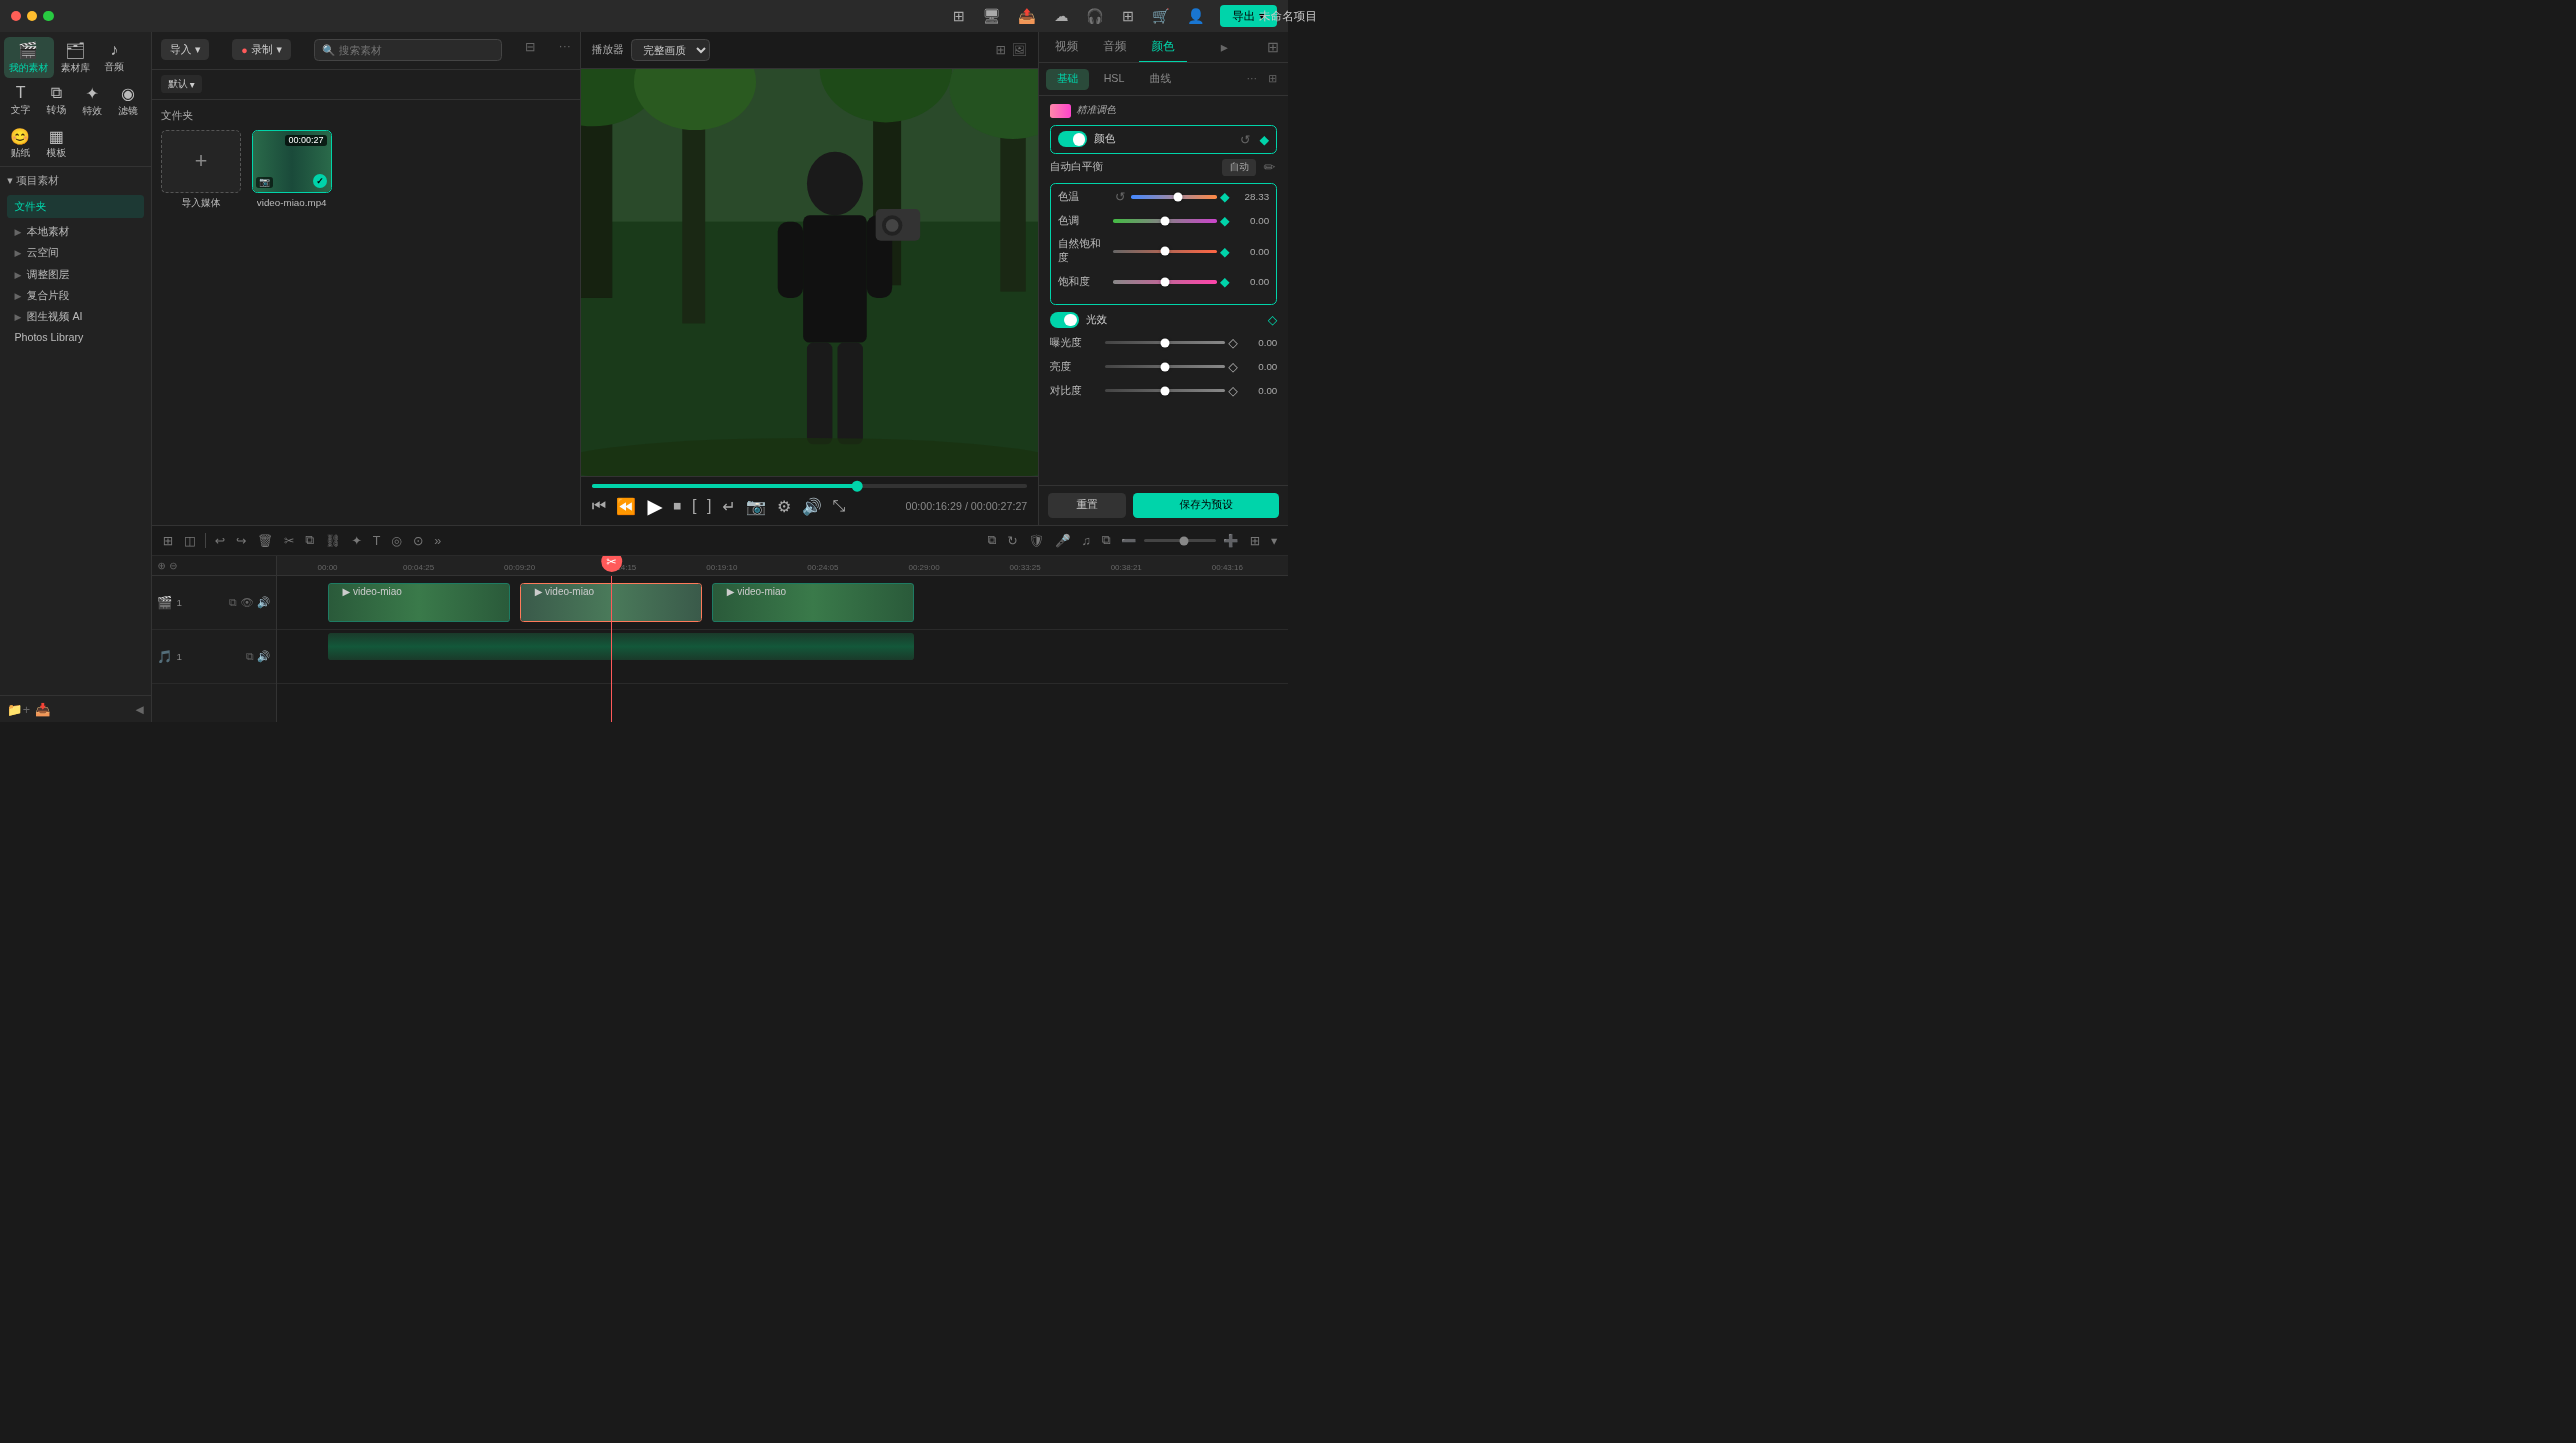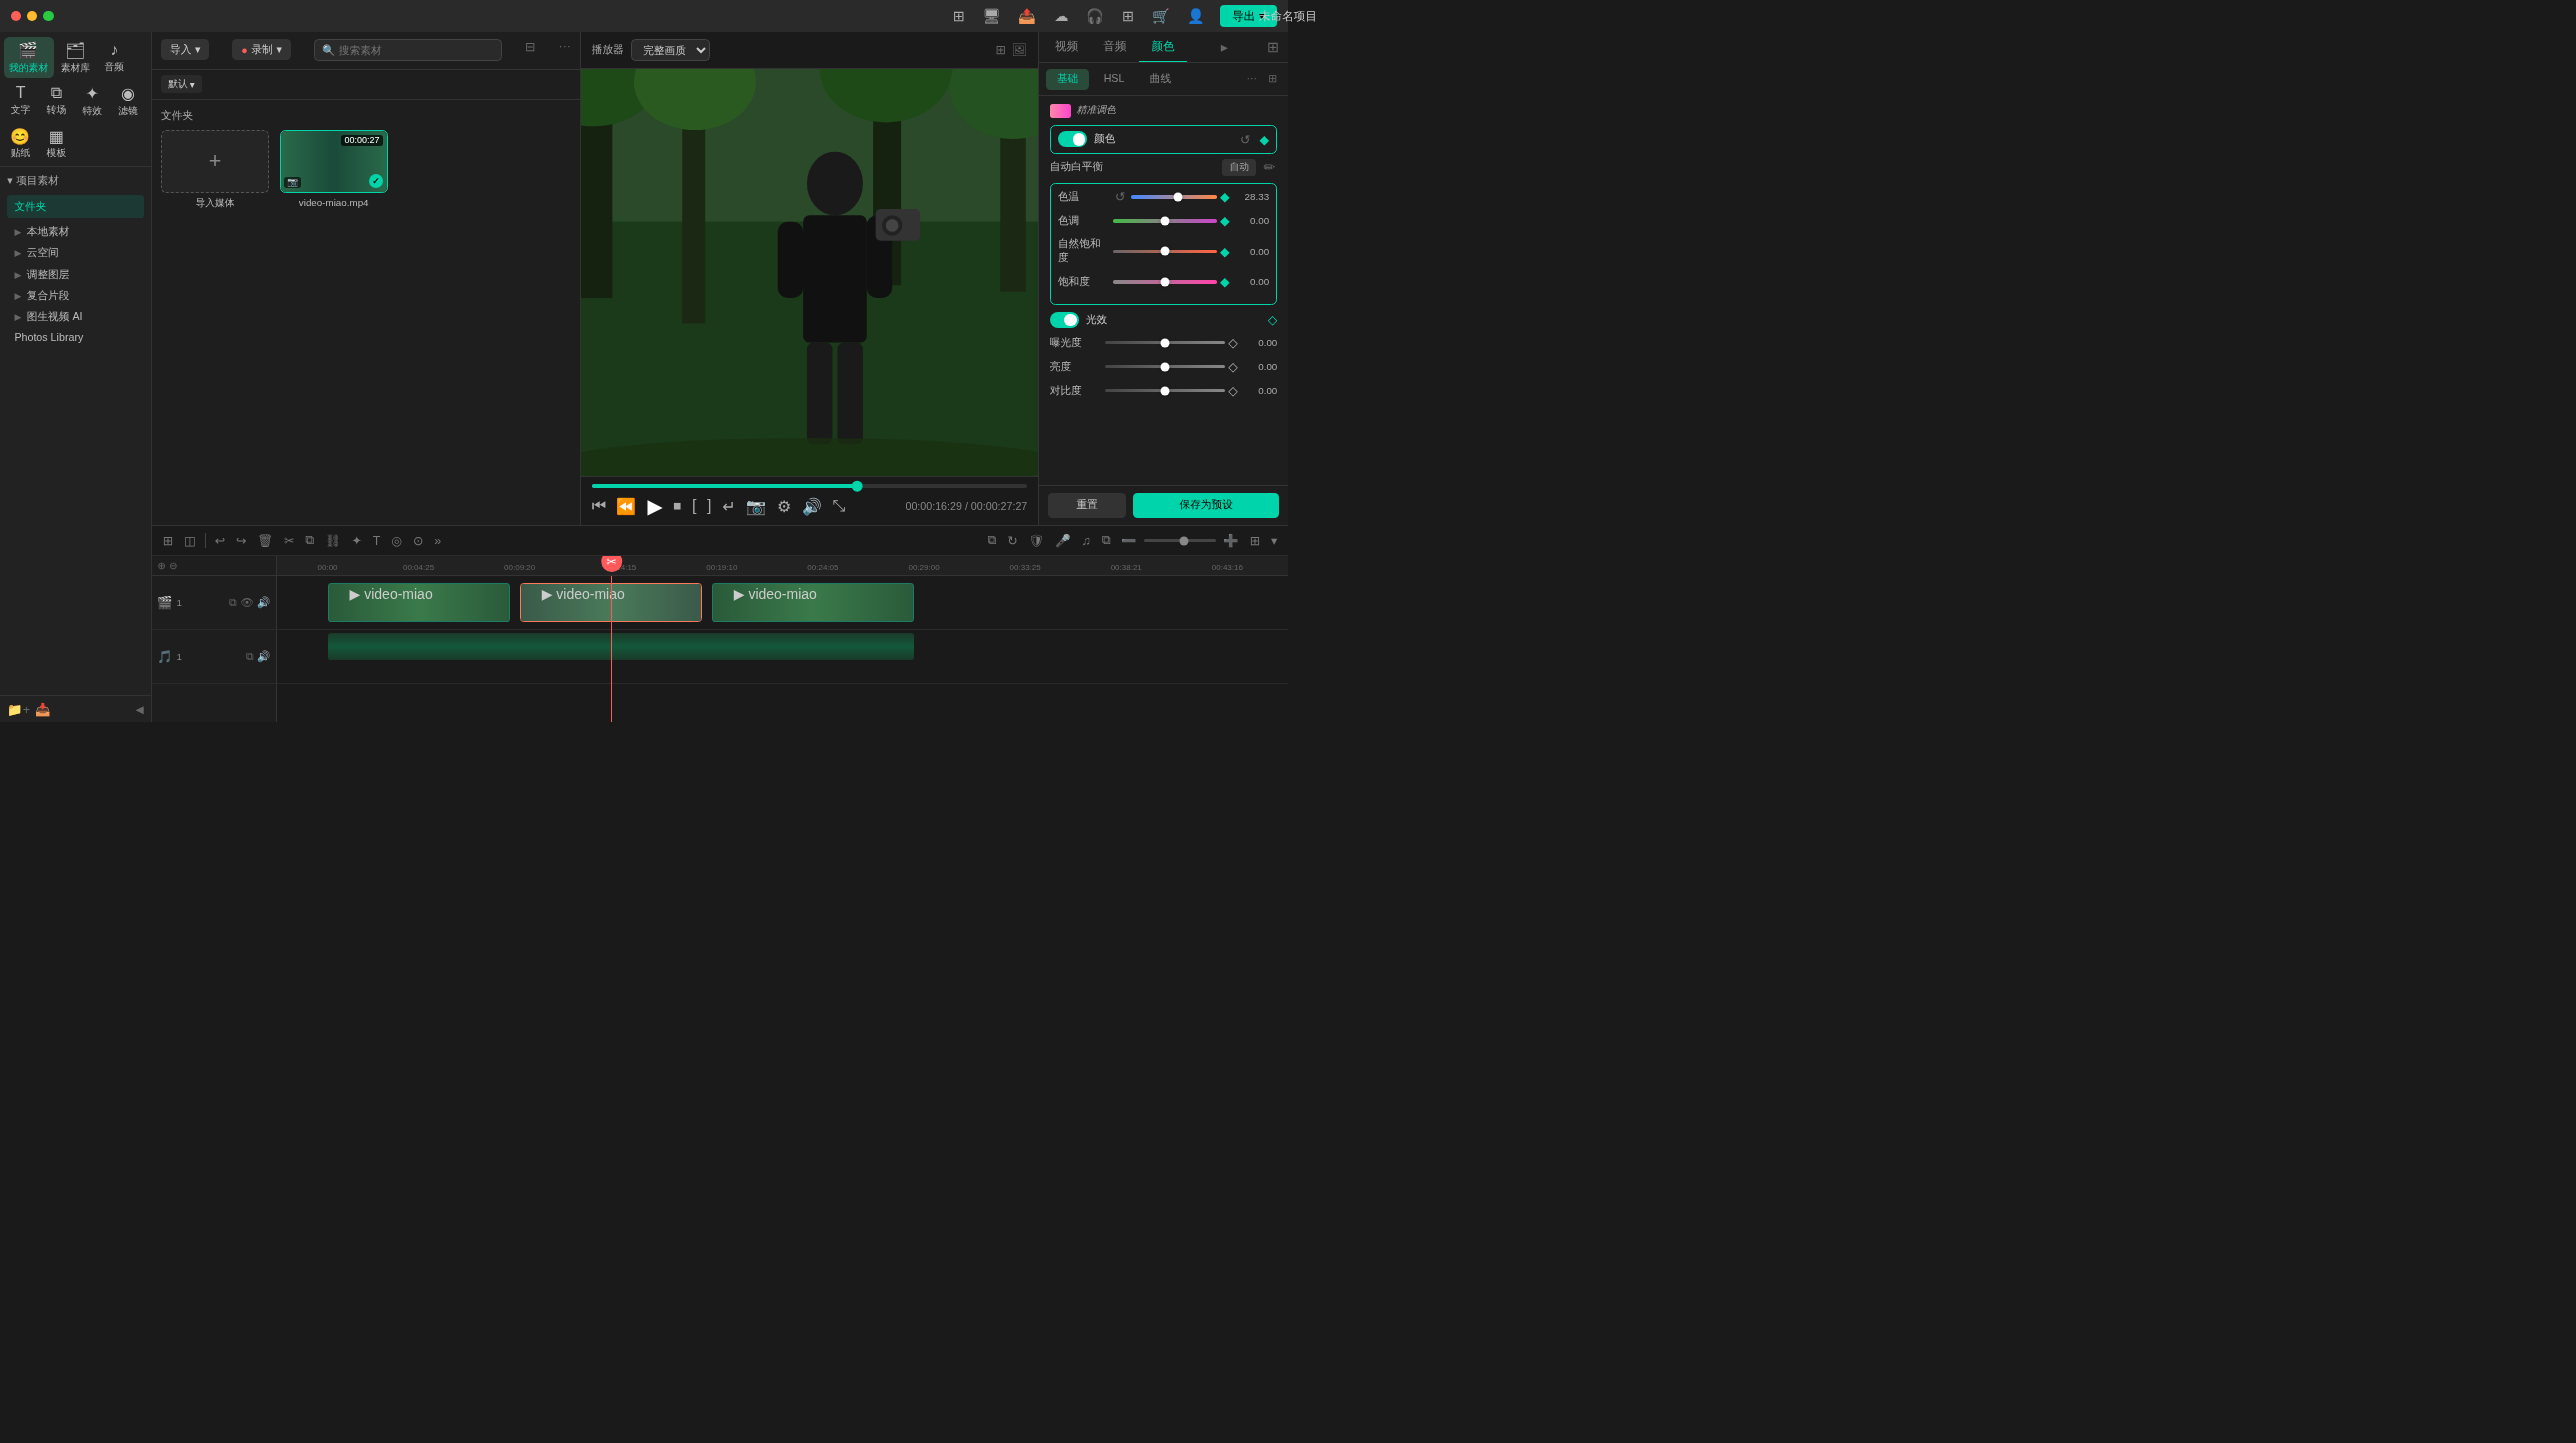--- a/index.html
+++ b/index.html
@@ -274,21 +274,21 @@
       flex-wrap: wrap;
     }
     .media-item {
       display: flex;
       flex-direction: column;
       align-items: center;
       gap: 3.6px;
       cursor: pointer;
     }
     .media-thumb {
-      width: 108px;
+      width: 80px;
       height: 63px;
       background: #333;
       border-radius: 5.4px;
       position: relative;
       display: flex;
       align-items: center;
       justify-content: center;
       overflow: hidden;
     }
     .media-thumb.import-btn {
@@ -787,22 +787,22 @@
       border: 0.9px solid #00d4aa44;
     }
     .clip-audio {
       background: #1a3a2a;
       top: 3.6px;
       height: 27px;
     }
     .clip-label {
       position: absolute;
       top: 1.8px;
-      left: 21px;
-      font-size: 14px;
+      left: 14px;
+      font-size: 10px;
       color: #ccc;
       display: flex;
       align-items: center;
       gap: 2.7px;
       white-space: nowrap;
     }
     .clip-thumbnail {
       width: 100%;
       height: 100%;
       background: linear-gradient(90deg, #2a6a4a, #1a4a3a, #2a6a4a);

